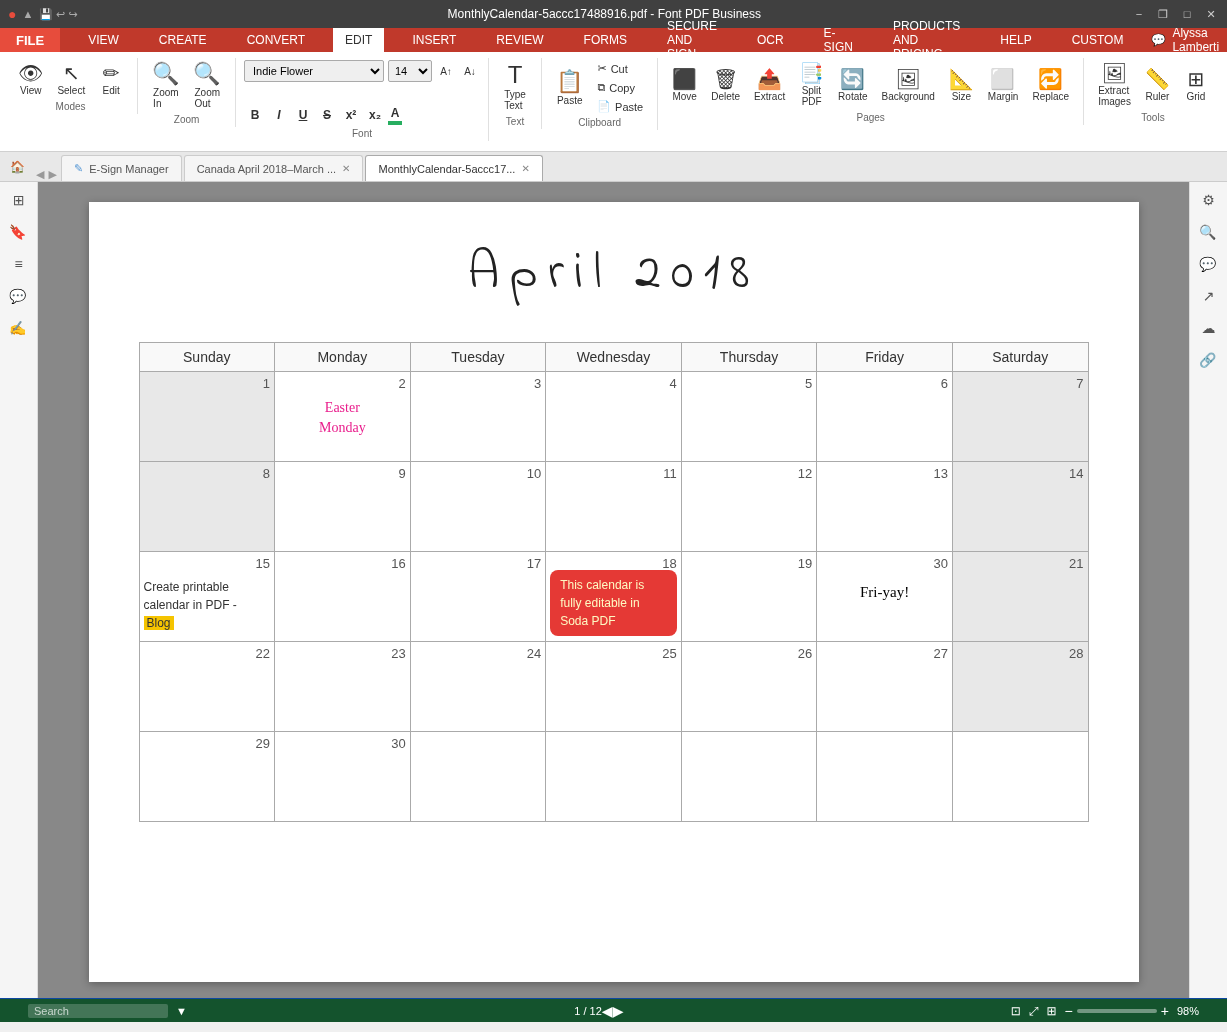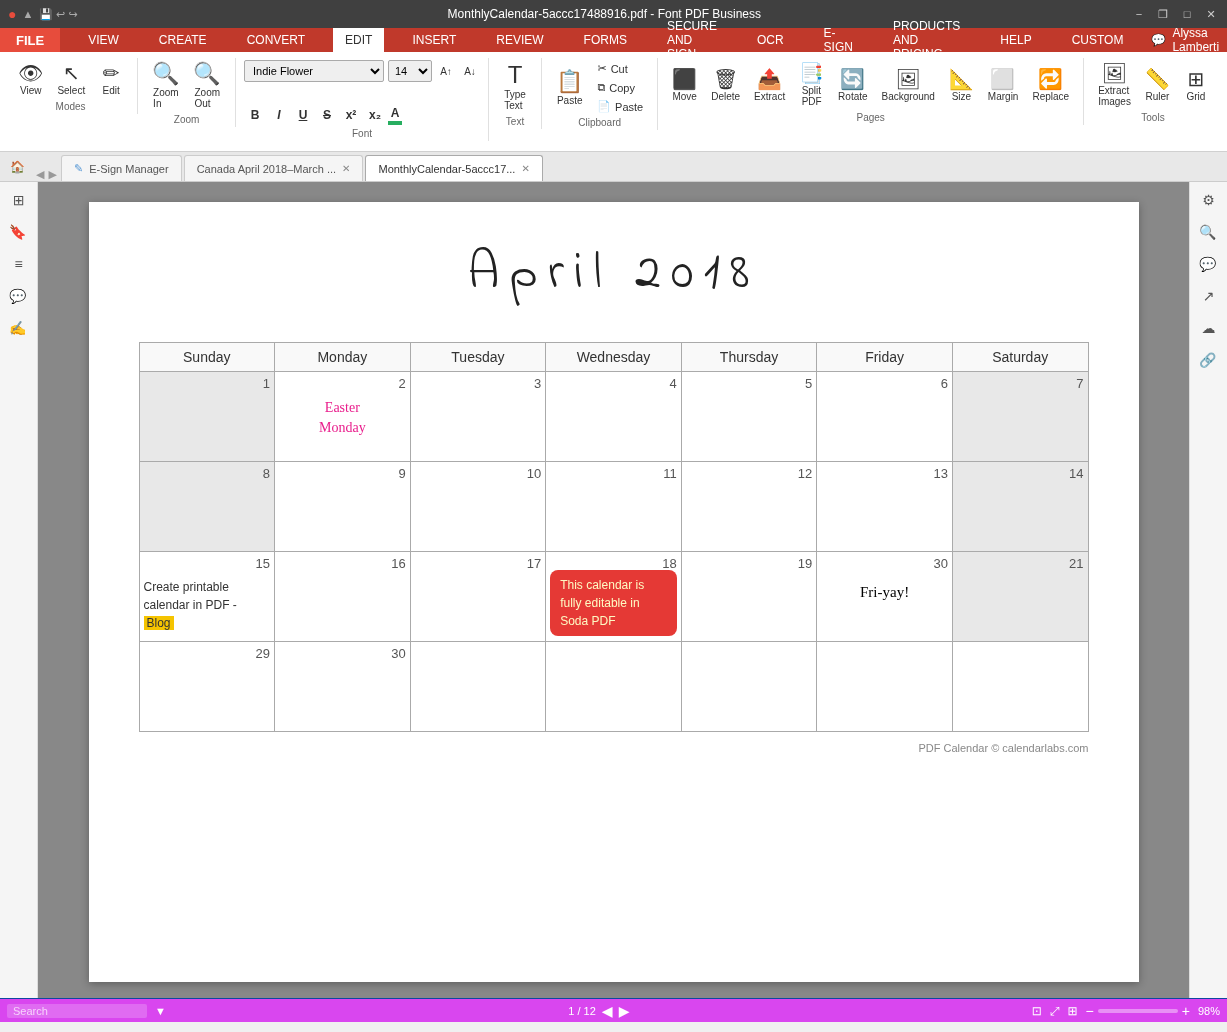--- a/index.html
+++ b/index.html
@@ -282,25 +282,25 @@
     .cal-footer {
       text-align: right;
       font-size: 11px;
       color: #888;
       margin-top: 10px;
     }
 
     
     #statusbar {
       height: 24px;
-      background: #d946ef;
+      background: #14532d;
       display: flex;
       align-items: center;
       justify-content: space-between;
-      padding: 0 7px;
+      padding: 0 28px;
       color: #fff;
       font-size: 11px;
       border-top: 1px solid #0d47a1;
     }
     .status-left { display: flex; align-items: center; gap: 8px; }
     .status-right { display: flex; align-items: center; gap: 8px; }
     .search-box {
       background: rgba(255,255,255,0.2);
       border: none;
       color: #fff;
@@ -631,57 +631,79 @@
               </td>
             <td>
               <span class="day-num">30</span>
               <div class="fri-text">Fri-yay!</div>
             </td>
             <td class="gray-day">
                 <span class="day-num">21</span>
               </td>
           </tr>
 
+          <tr>
+            <td>
+                <span class="day-num">22</span>
+              </td>
+            <td>
+                <span class="day-num">23</span>
+              </td>
+            <td>
+                <span class="day-num">24</span>
+              </td>
+            <td>
+                <span class="day-num">25</span>
+              </td>
+            <td>
+                <span class="day-num">26</span>
+              </td>
+            <td>
+                <span class="day-num">27</span>
+              </td>
+            <td class="gray-day">
+                <span class="day-num">28</span>
+              </td>
+          </tr>
 
           <tr>
             <td>
                 <span class="day-num">29</span>
               </td>
             <td>
                 <span class="day-num">30</span>
               </td>
             <td></td>
             <td></td>
             <td></td>
             <td></td>
             <td></td>
           </tr>
         </tbody>
       </table>
 
-      <div class="cal-footer">PDF Calendar © calendarlabs.com</div>
     </div>
   </div>
 
   <div id="right-sidebar">
     <div class="sidebar-btn">⚙</div>
     <div class="sidebar-btn">🔍</div>
     <div class="sidebar-btn">💬</div>
     <div class="sidebar-btn">↗</div>
     <div class="sidebar-btn">☁</div>
     <div class="sidebar-btn">🔗</div>
   </div>
 </div>
 
 <div id="statusbar">
   <div class="status-left">
     <input class="search-box" type="text" placeholder="Search" style="">
     <span style="color:#fff;font-size:11px;">▼</span>
   </div>
-  <div style="display:flex;align-items:center;gap:6px;">
+  <div style="display:flex;align-items:center;gap:0;">
     <span style="color:#fff;font-size:11px;">1 / 12</span>
     <span style="color:#fff;font-size:14px;">◀</span>
     <span style="color:#fff;font-size:14px;">▶</span>
   </div>
   <div class="status-right">
     <span style="color:#fff;font-size:12px;">⊡</span>
     <span style="color:#fff;font-size:12px;">⤢</span>
     <span style="color:#fff;font-size:12px;">⊞</span>
     <div class="zoom-bar">
       <span style="color:#fff;font-size:14px;">−</span>

